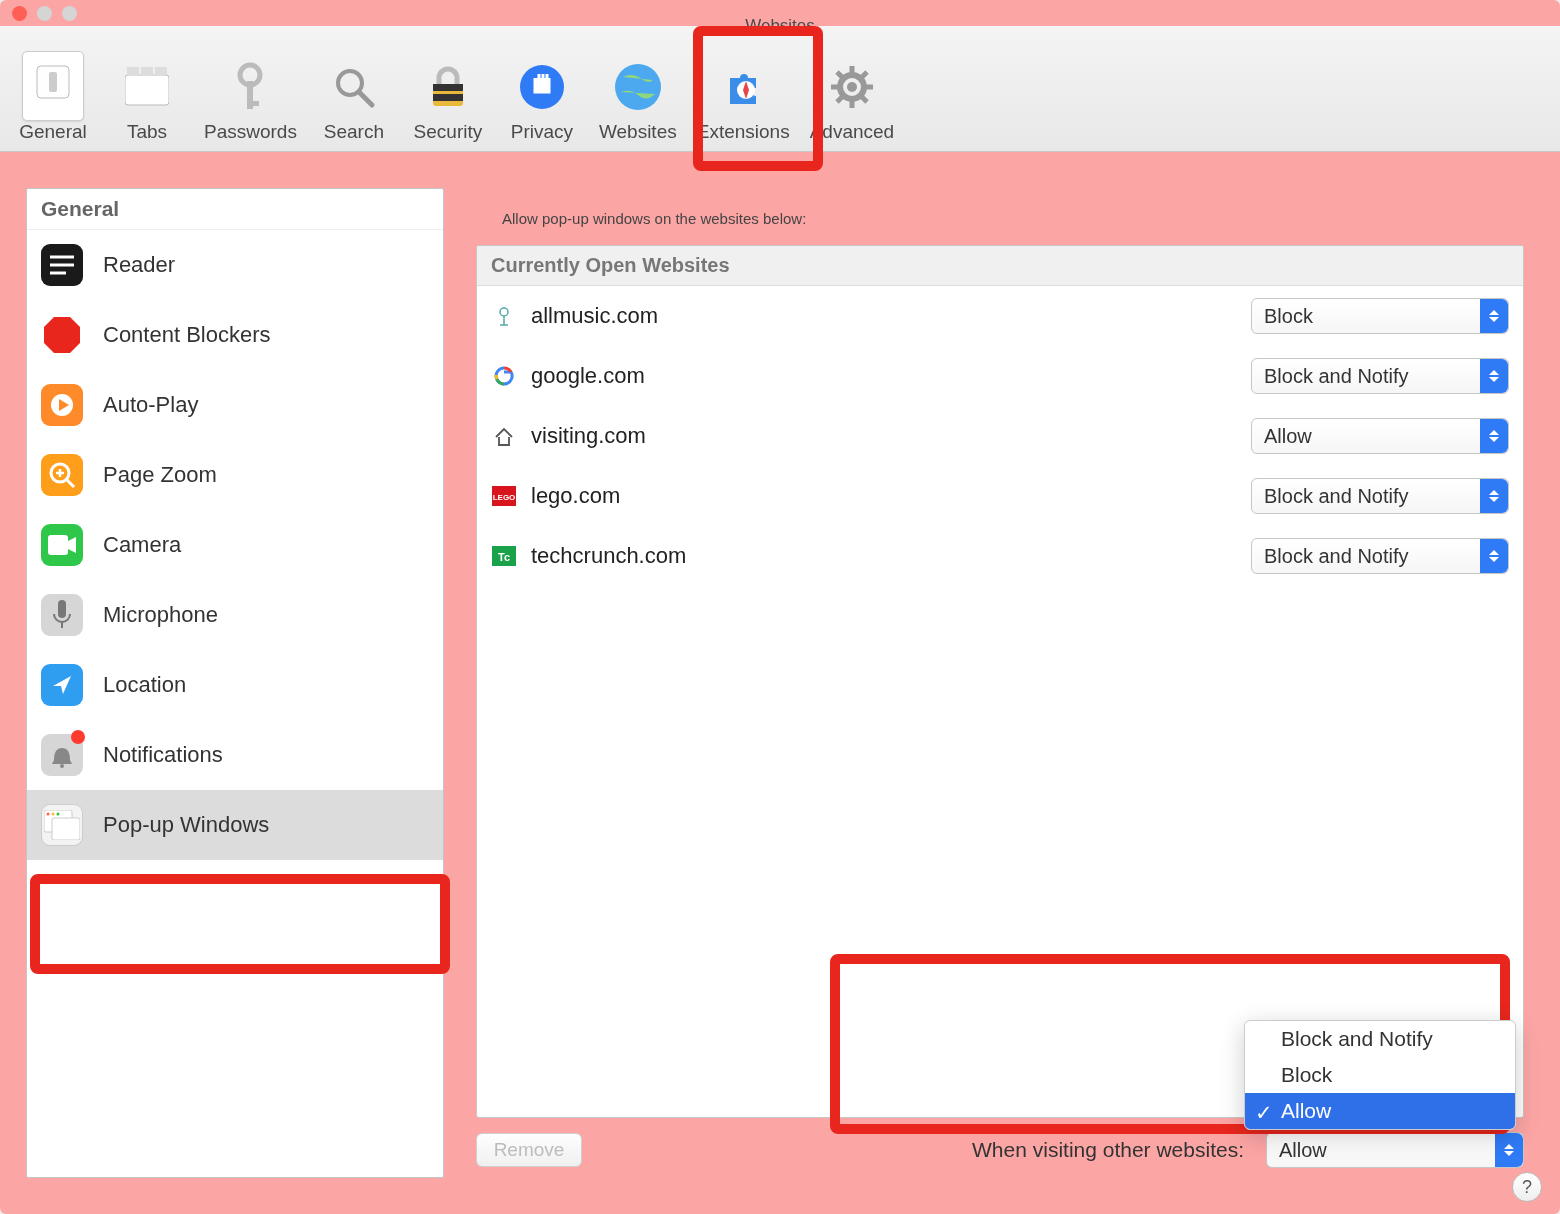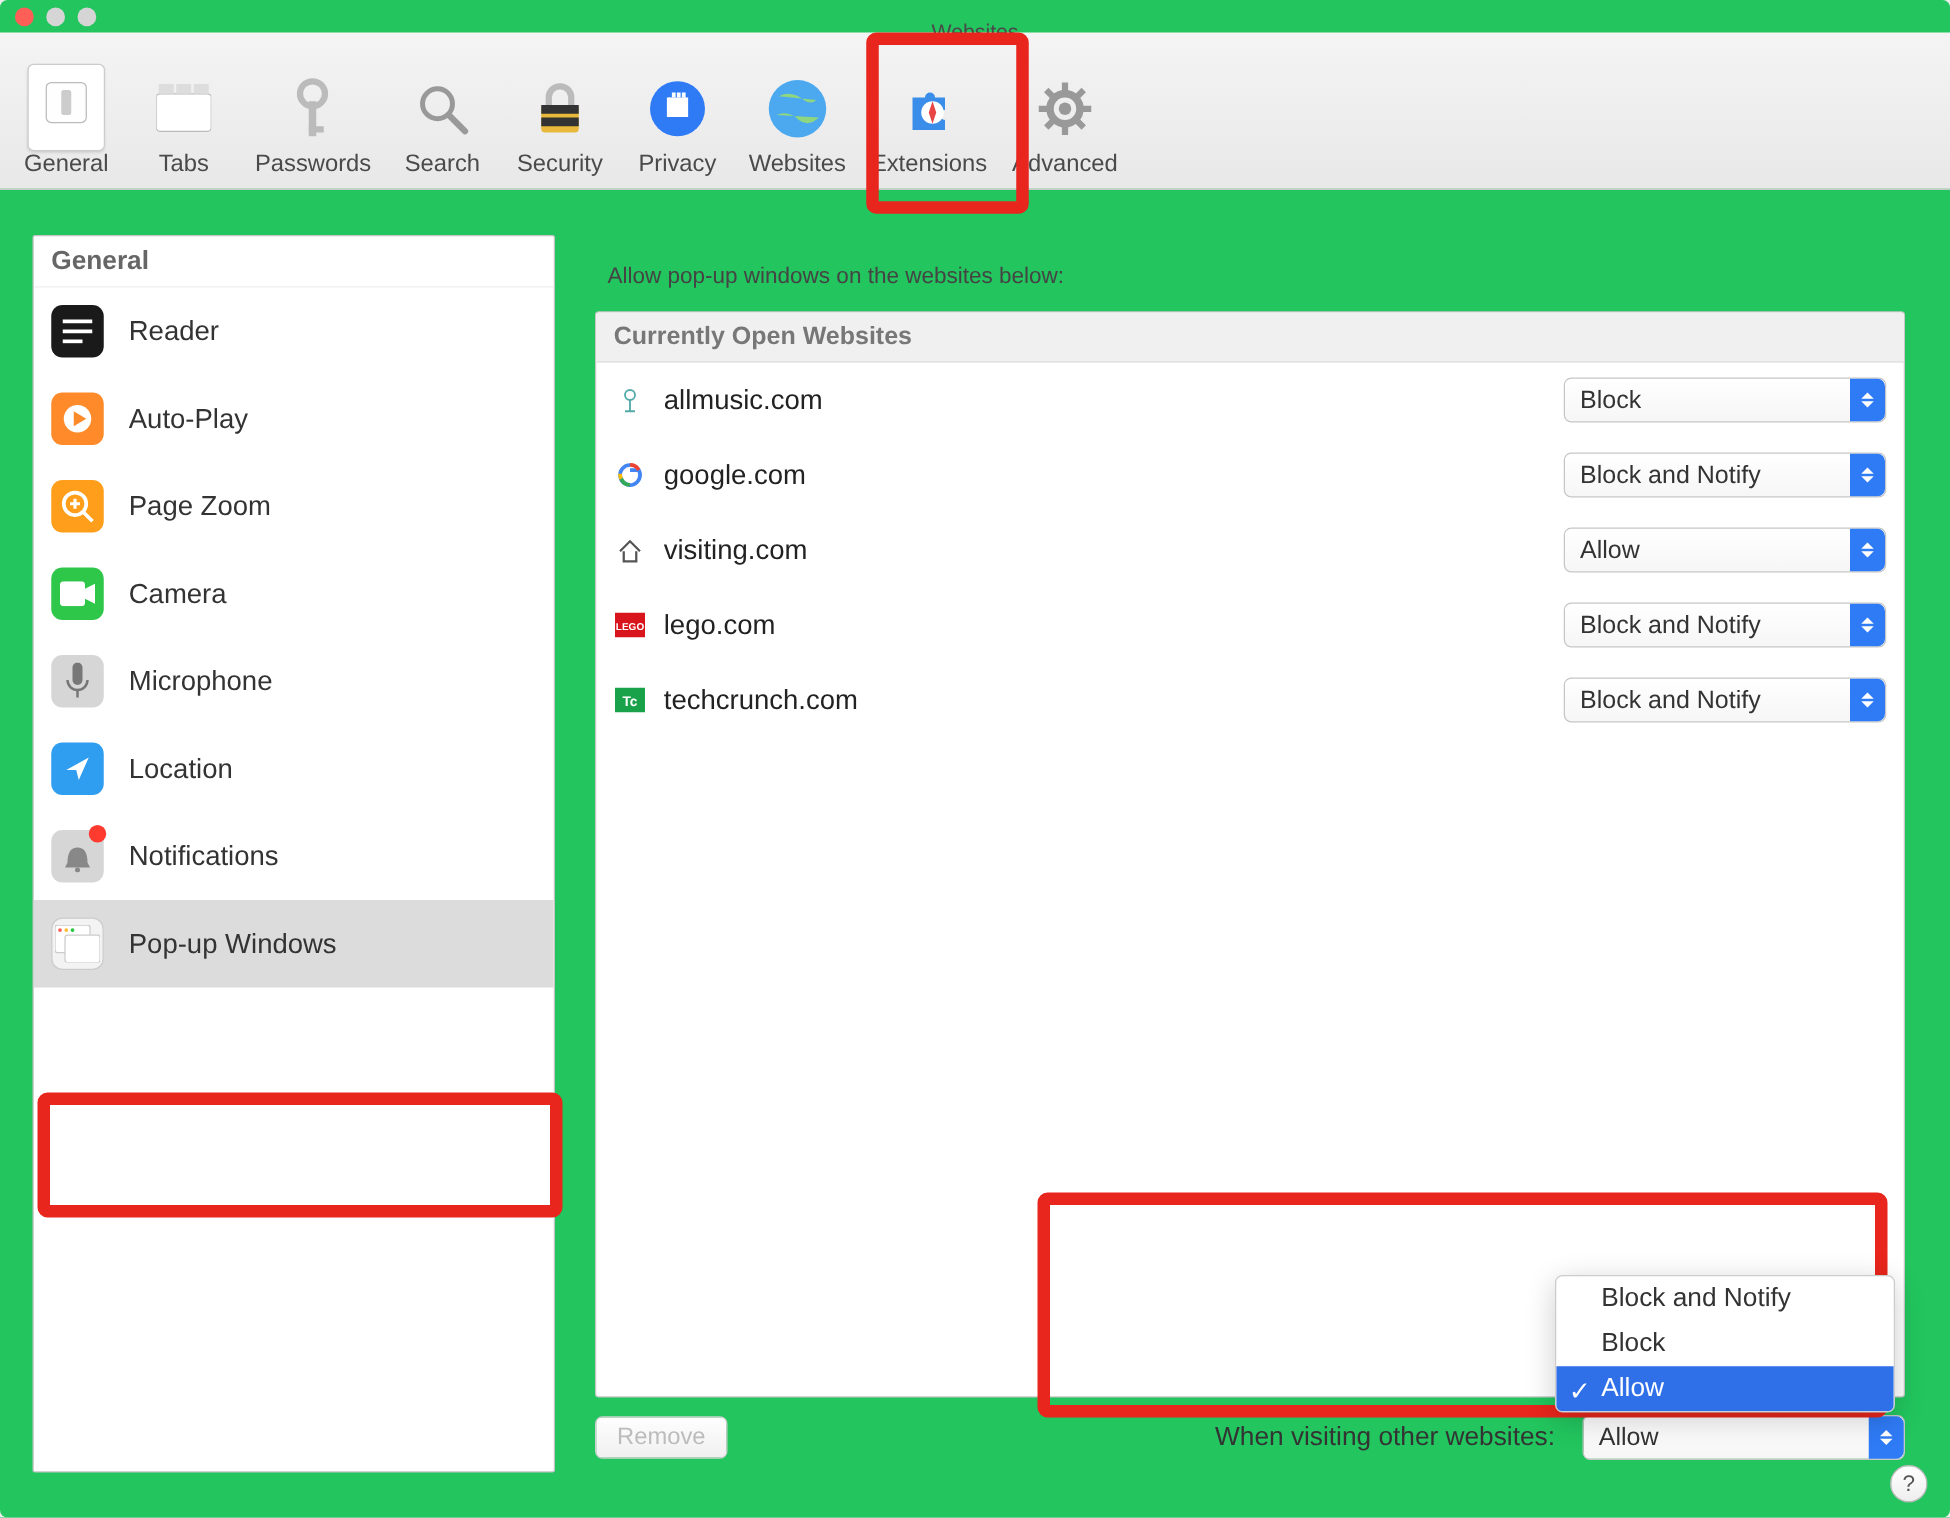--- a/index.html
+++ b/index.html
@@ -8,21 +8,21 @@
   background: #ececec;
   width: 1560px;
   height: 1214px;
   overflow: hidden;
   font-size: 22px;
   color: #333;
 }
 .window {
   width: 100%;
   height: 100%;
-  background: #22c55e;
+  background: #fca5a5;
   border-radius: 6px;
   position: relative;
 }
 .titlebar {
   height: 26px;
   display: flex;
   align-items: center;
   padding: 0 12px;
   position: relative;
 }
@@ -107,21 +107,21 @@
 .sb-icon { width: 42px; height: 42px; border-radius: 9px; display:flex; align-items:center; justify-content:center; flex-shrink:0; position:relative; }
 .sb-label { font-size: 22px; color: #333; }
 .badge-red { position:absolute; top:-4px; right:-2px; width:14px; height:14px; background:#ff3b30; border-radius:50%; }
 
 .main {
   flex: 1;
   display: flex;
   flex-direction: column;
   padding: 10px;
 }
-.main-title { font-size: 18px; color: #444; margin: 12px 10px 18px 10px; }
+.main-title { font-size: 15px; color: #444; margin: 12px 10px 18px 26px; }
 .site-table {
   flex:1;
   border: 1px solid #c7c7c7;
   background: #fff;
   border-radius: 3px;
   display: flex;
   flex-direction: column;
   overflow: hidden;
   justify-content: center;
 }
@@ -337,20 +337,28 @@
         <div class="sb-icon" style="background:#1a1a1a">
             <svg width="24" height="20">
               <line x1="0" y1="2" x2="24" y2="2" stroke="#fff" stroke-width="3"></line>
               <line x1="0" y1="10" x2="24" y2="10" stroke="#fff" stroke-width="3"></line>
               <line x1="0" y1="18" x2="16" y2="18" stroke="#fff" stroke-width="3"></line>
             </svg>
           </div>
         <div class="sb-label">Reader</div>
       </div>
       <div class="sb-item">
+        <div class="sb-icon">
+            <svg width="42" height="42">
+              <polygon points="13,3 29,3 39,13 39,29 29,39 13,39 3,29 3,13" fill="#e8261d"></polygon>
+            </svg>
+          </div>
+        <div class="sb-label">Content Blockers</div>
+      </div>
+      <div class="sb-item">
         <div class="sb-icon" style="background:#ff8a2a">
             <svg width="24" height="24">
               <circle cx="12" cy="12" r="11" fill="#fff"></circle>
               <polygon points="9,6 9,18 19,12" fill="#ff8a2a"></polygon>
             </svg>
           </div>
         <div class="sb-label">Auto-Play</div>
       </div>
       <div class="sb-item">
         <div class="sb-icon" style="background:#ff9e1a">

